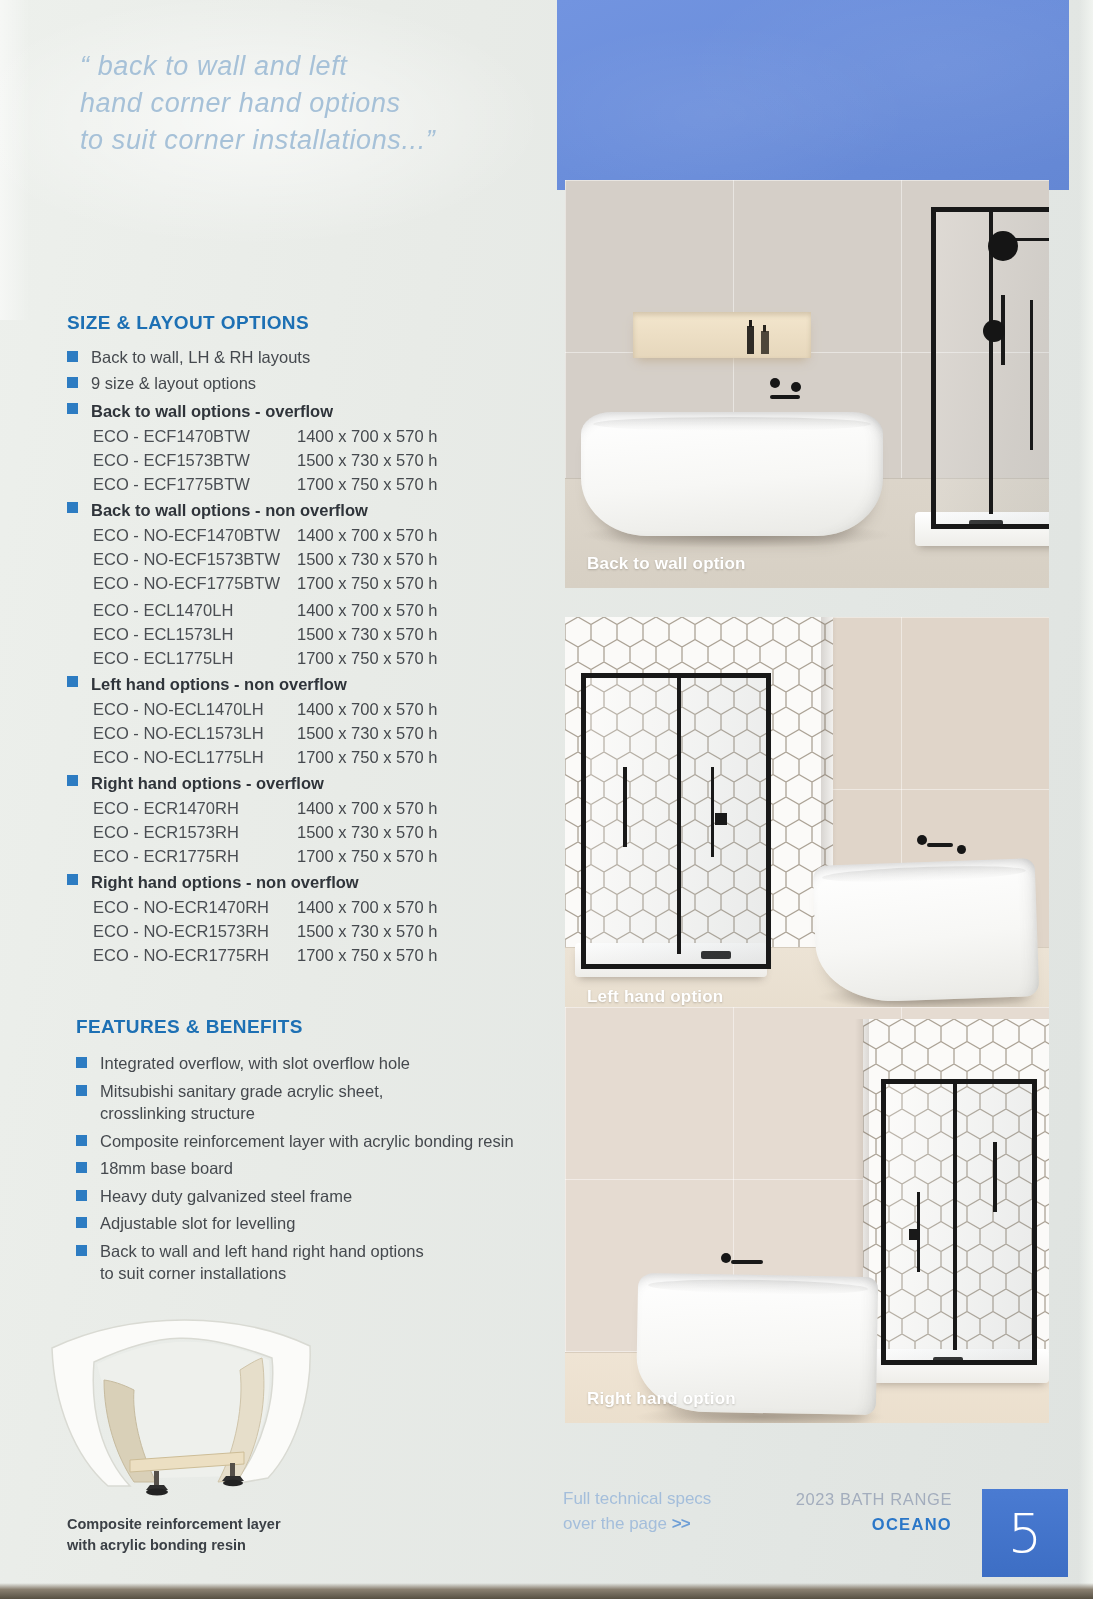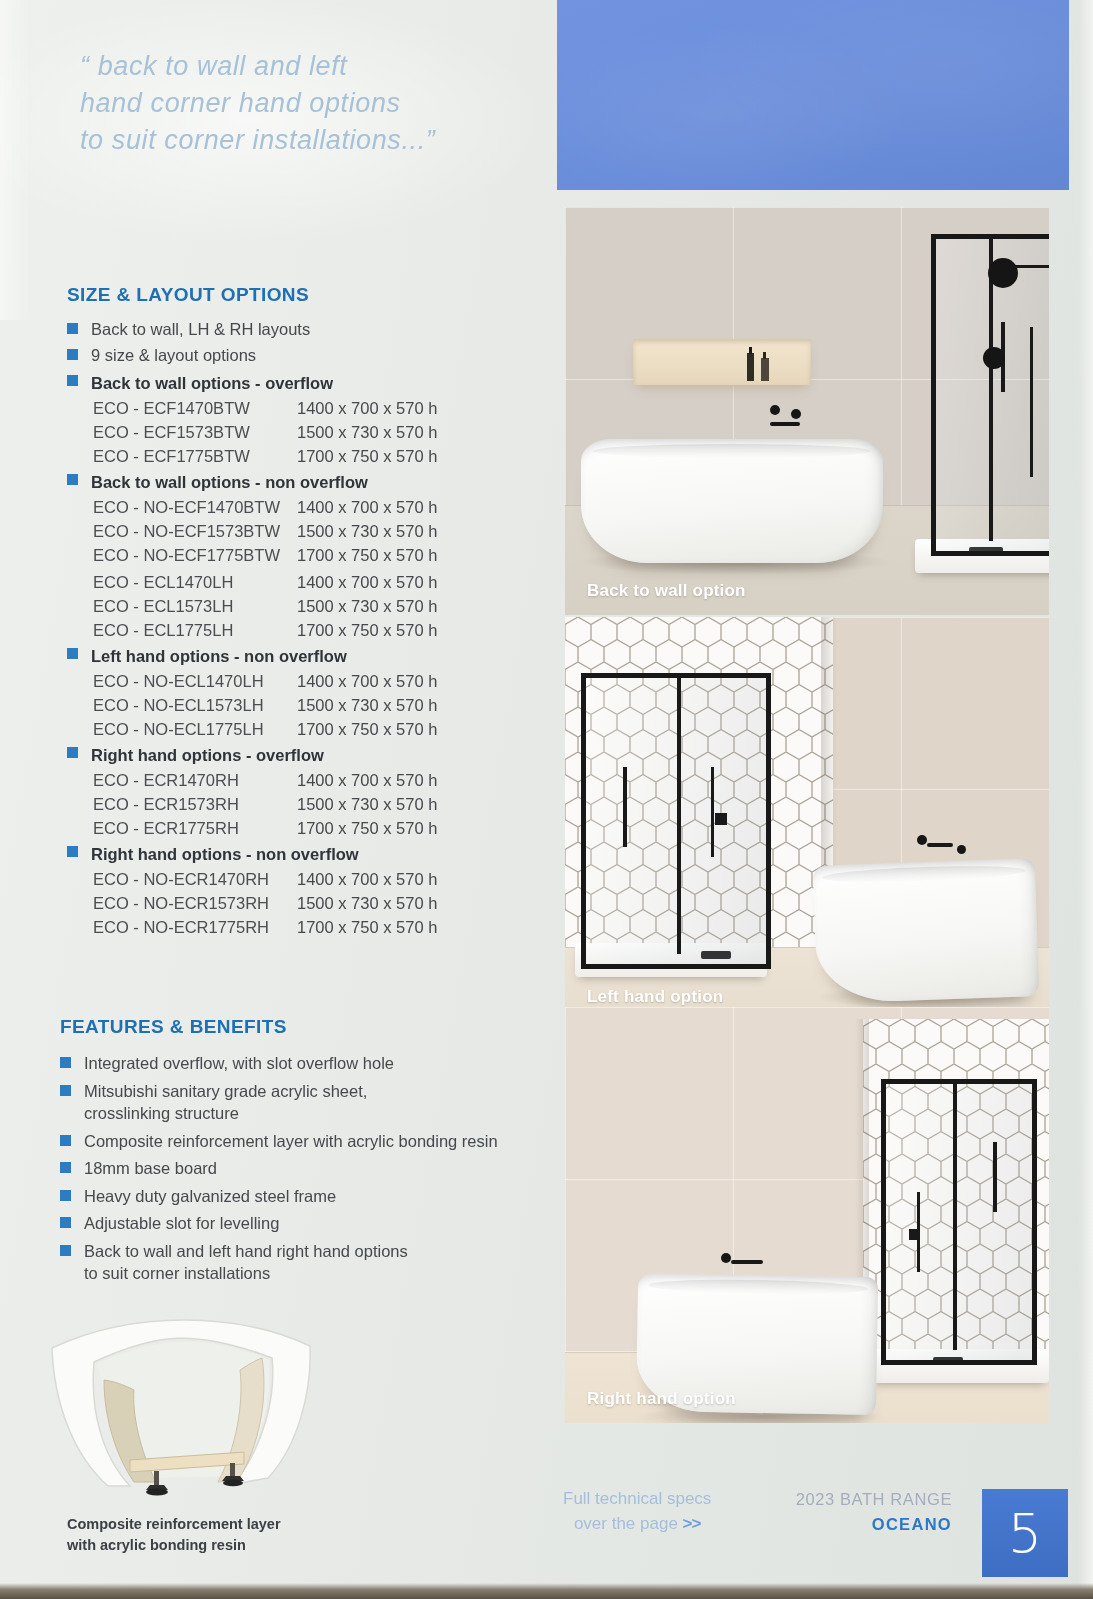--- a/index.html
+++ b/index.html
@@ -9,31 +9,31 @@
     background:linear-gradient(100deg,#edf0ec 0%,#e8ebe7 35%,#e3e7e4 70%,#dfe3e0 100%);
   }
   .abs{position:absolute;}
   .sheen{pointer-events:none;background:
     radial-gradient(ellipse 420px 180px at 250px 120px,rgba(255,255,255,.65),rgba(255,255,255,0) 70%),
     linear-gradient(to right,rgba(255,255,255,.5),rgba(255,255,255,0) 30px);}
   
   .quote{left:80px;top:48px;width:430px;font-style:italic;font-weight:300;
     color:#a6c1d8;font-size:27px;line-height:37px;letter-spacing:.6px;}
   
-  .left-col{left:67px;top:284px;width:478px;}
+  .left-col{left:67px;top:312px;width:478px;}
   h2.sec{margin:0 0 14px 0;font-size:19px;font-weight:700;color:#1d70b4;letter-spacing:.4px;}
   .b-item{display:flex;gap:13px;margin-bottom:8px;font-size:16.5px;color:#45494e;line-height:18px;}
   .bullet{flex:0 0 auto;width:11px;height:11px;background:#2d7cc2;margin-top:3px;}
   .group{margin-top:2px;margin-bottom:3px;}
   .subhead{display:flex;gap:13px;font-size:16.5px;font-weight:700;color:#2f343a;line-height:22px;margin-bottom:2px;}
   .rows{display:grid;grid-template-columns:204px auto;padding-left:26px;}
   .rows span{font-size:16.5px;line-height:24px;}
   .code{color:#4a4e53;}
   .dim{color:#45494e;}
-  .features{left:60px;top:1016px;width:490px;}
+  .features{left:76px;top:1016px;width:490px;}
   .f-item{display:flex;gap:13px;margin-bottom:5px;font-size:16.5px;color:#45494e;line-height:22.5px;}
   .f-item .bullet{margin-top:5px;}
   .ml{white-space:pre-line;}
   
   .cut-caption{left:67px;top:1514px;font-size:14.5px;font-weight:700;color:#3b4046;line-height:21px;}
   
   .band{left:557px;top:0;width:512px;height:190px;
     background:linear-gradient(160deg,#7294e0 0%,#6b8edb 45%,#6487d4 100%);}
   .band-tex{left:0;top:0;right:0;bottom:0;pointer-events:none;background:
     radial-gradient(ellipse 200px 90px at 30% 60%,rgba(255,255,255,.07),transparent),
@@ -49,21 +49,21 @@
   .bar{background:#191919;}
   .frame{border:5px solid #181818;background:linear-gradient(100deg,rgba(255,255,255,.22),rgba(185,195,200,.14) 55%,rgba(150,160,165,.18));}
   .tray{background:linear-gradient(#ffffff,#eeede9);border-radius:4px;box-shadow:0 5px 8px -4px rgba(90,80,70,.45);}
   .waste{background:#1c1c1c;border-radius:2px;}
   .bath{background:linear-gradient(175deg,#ffffff 0%,#f7f7f5 55%,#e9e9e5 100%);
     box-shadow:inset 0 10px 12px -8px rgba(70,70,70,.25),inset -12px 0 18px -14px rgba(70,70,70,.3),0 16px 16px -12px rgba(90,80,70,.4);}
   .rim{position:absolute;left:4%;right:4%;top:5px;height:14px;border-radius:50%;
     background:linear-gradient(rgba(120,120,118,.18),rgba(255,255,255,0));}
   .shadow-ell{background:radial-gradient(ellipse closest-side,rgba(80,70,60,.30),rgba(80,70,60,0));}
   
-  .specs{left:563px;top:1486px;font-size:17px;line-height:25px;color:#a4bedb;text-align:center;}
+  .specs{left:563px;top:1486px;font-size:17px;line-height:25px;color:#a4bedb;}
   .arrows{font-weight:700;color:#6f9fd6;letter-spacing:-1px;}
   .range{right:141px;top:1489px;text-align:right;font-size:16.5px;color:#a3adbd;letter-spacing:.6px;line-height:20px;}
   .brand{font-weight:700;color:#2b77c8;letter-spacing:1.3px;margin-top:5px;}
   .pagebox{left:982px;top:1489px;width:86px;height:88px;background:linear-gradient(#4a7bd2,#3d6ec4);
     display:flex;align-items:center;justify-content:center;}
   .pagenum{color:#fff;font-size:54px;font-weight:300;font-family:"DejaVu Sans","Liberation Sans",sans-serif;}
   .table-edge{left:0;right:0;bottom:0;height:16px;
     background:linear-gradient(to bottom,rgba(120,110,95,0),#8a8071 40%,#575043);}
   .right-sliver{top:0;bottom:0;right:0;width:14px;background:linear-gradient(to right,rgba(240,243,239,0),#f1f4f0);}
 </style>
@@ -225,21 +225,21 @@
     <path d="M184,185 L206,185 L202,180 L188,180 Z" fill="#2e2e2e"></path>
     <ellipse cx="195" cy="187" rx="10" ry="3.2" fill="#222"></ellipse>
   </svg>
   <div class="abs cut-caption ml">Composite reinforcement layer
 with acrylic bonding resin</div>
 
   <div class="abs band">
       <div class="abs band-tex"></div>
     </div>
 
-  <div class="abs photo" style="top:207px;height:408px;">
+  <div class="abs photo" style="top:180px;height:408px;">
     <div class="abs wall-grid" style="left:0;top:0;right:0;height:300px;background-color:#d5cfc8;"></div>
     <div class="abs floor" style="left:0;top:298px;right:0;bottom:0;background:linear-gradient(#dcd5ca,#d7d0c4);"></div>
     <div class="abs" style="left:68px;top:132px;width:178px;height:46px;background:linear-gradient(#f3e6cd,#e6d7bc);box-shadow:inset 0 3px 5px rgba(120,100,70,.25),0 6px 10px -4px rgba(190,170,140,.8);"></div>
     <div class="abs" style="left:182px;top:146px;width:7px;height:28px;background:#2f2b25;"></div>
     <div class="abs" style="left:184px;top:140px;width:3px;height:7px;background:#1d1a16;"></div>
     <div class="abs" style="left:196px;top:151px;width:8px;height:23px;background:#4d463a;"></div>
     <div class="abs" style="left:198px;top:145px;width:3px;height:7px;background:#2a261f;"></div>
     <div class="abs" style="left:205px;top:198px;width:10px;height:10px;border-radius:50%;background:#161616;"></div>
     <div class="abs" style="left:226px;top:202px;width:10px;height:10px;border-radius:50%;background:#161616;"></div>
     <div class="abs" style="left:205px;top:215px;width:30px;height:4px;border-radius:2px;background:#161616;"></div>

